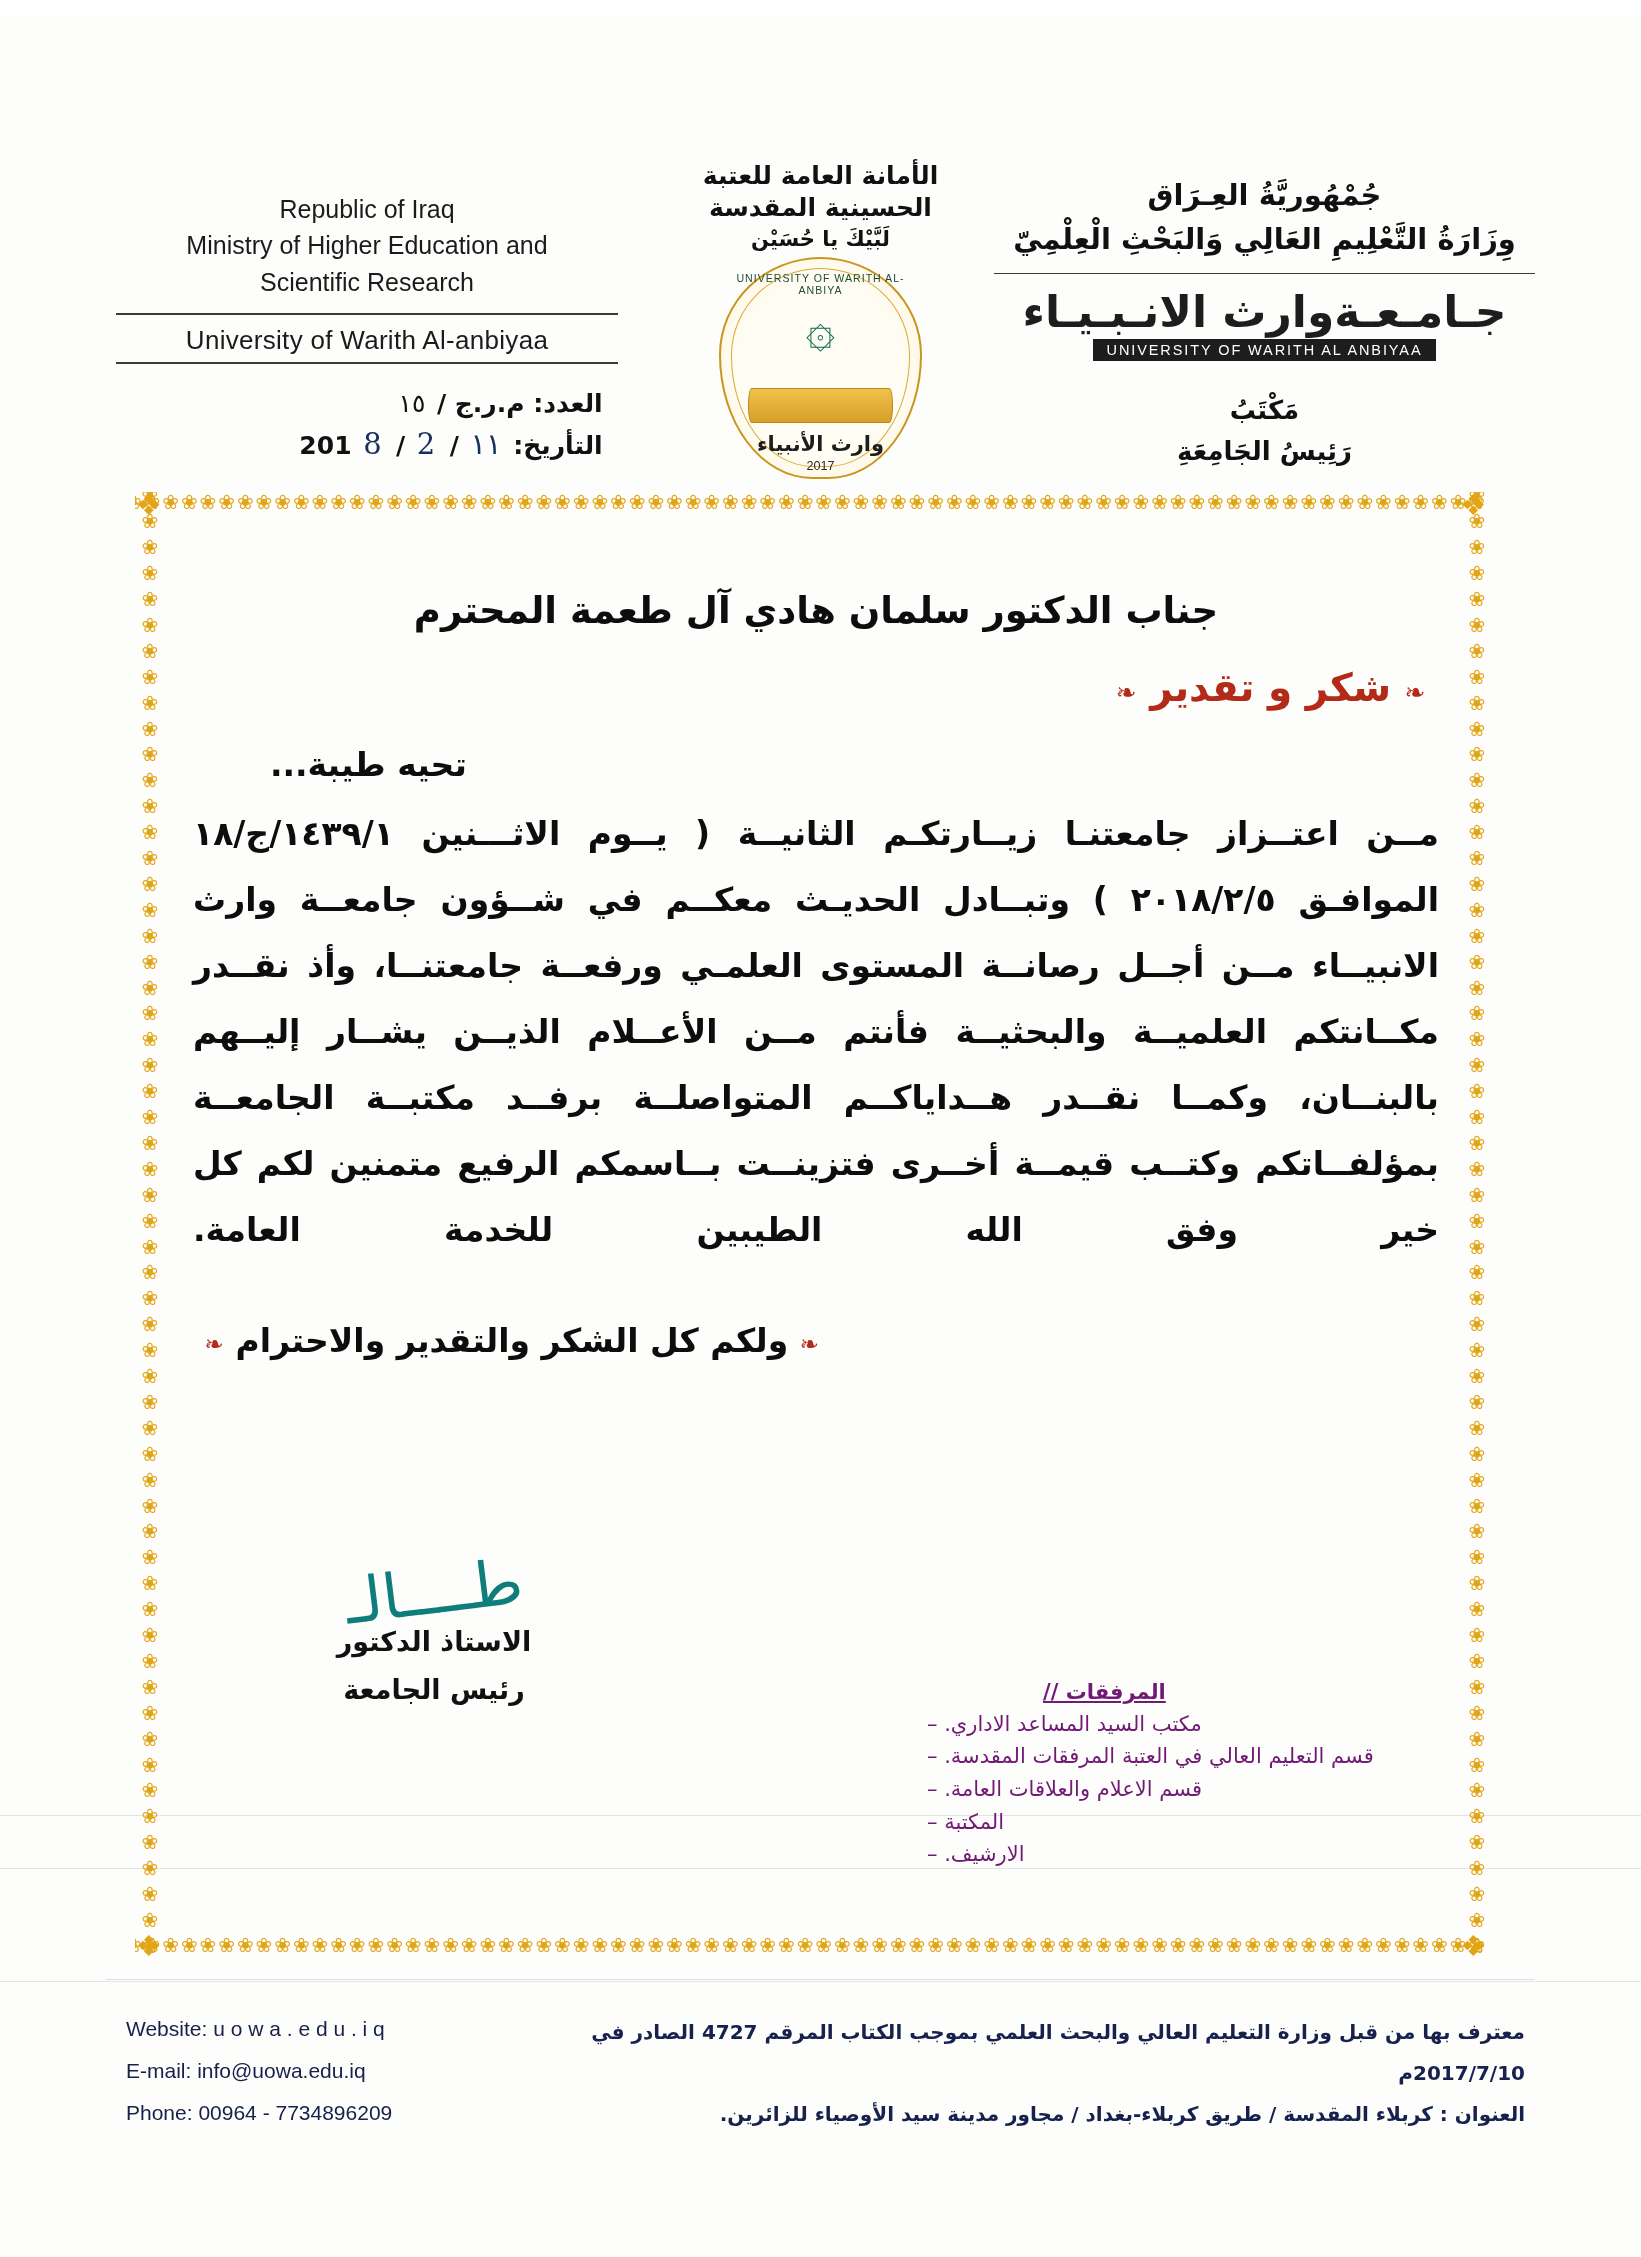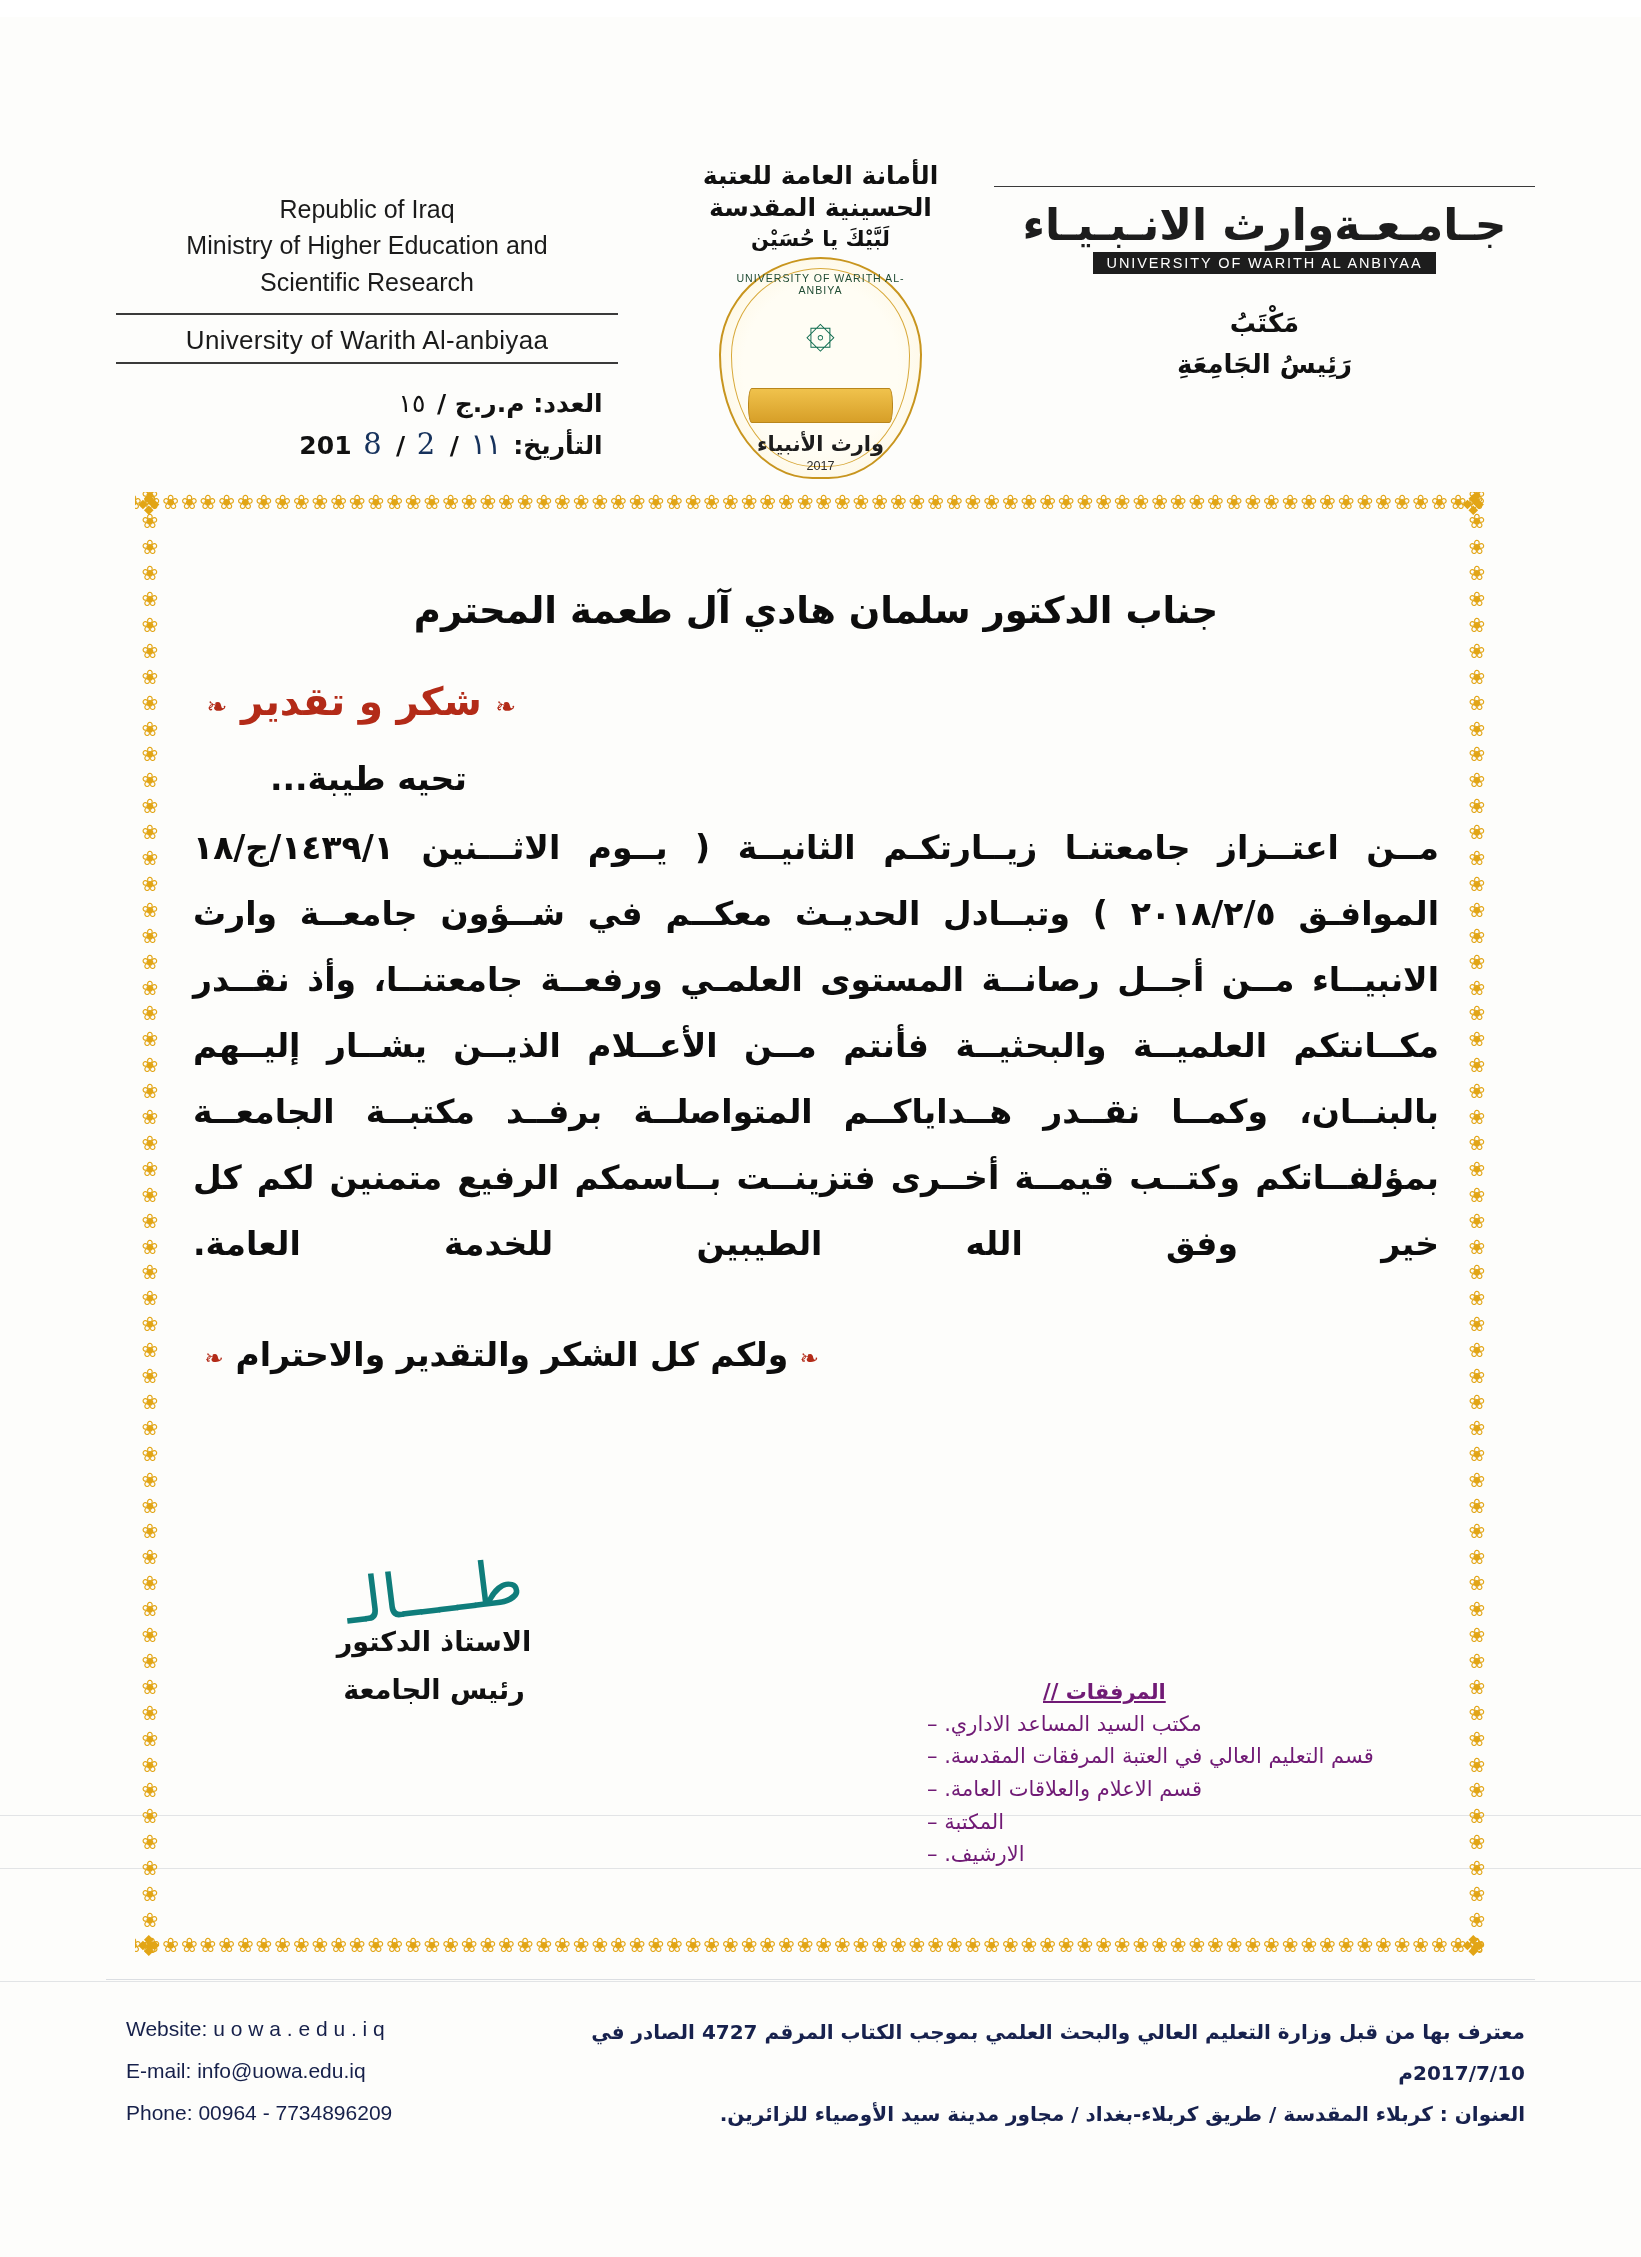--- a/index.html
+++ b/index.html
@@ -267,22 +267,22 @@
     color: #0d0d0d;
   }
   .addressee {
     text-align: center;
     font-size: 37px;
     font-weight: 700;
     letter-spacing: 0px;
     margin-top: 39px;
   }
   .subject {
-    text-align: left;
-    margin-top: 47px;
+    text-align: right;
+    margin-top: 33px;
     font-size: 39px;
     font-weight: 700;
     color: #b32b18;
   }
   .subject .orn { color: #b32b18; font-size: 25px; margin: 0 13.5px; }
 
   .greeting {
     margin-top: 35px;
     font-size: 33px;
     font-weight: 700;
@@ -456,20 +456,24 @@
         <div class="ring2"></div>
         <div class="top-txt">UNIVERSITY OF WARITH AL-ANBIYA</div>
         <div class="mid">۞</div>
         <div class="book"></div>
         <div class="bot-txt">وارث الأنبياء</div>
         <div class="year">2017</div>
       </div>
     </div>
 
     <div class="hdr-right">
+      <div class="ar1">
+        <div>جُمْهُوريَّةُ العِـرَاق</div>
+        <div>وِزَارَةُ التَّعْلِيمِ العَالِي وَالبَحْثِ الْعِلْمِيّ</div>
+      </div>
       <div class="rule"></div>
       <div class="logo-ar">جـامـعـةوارث الانـبـيـاء</div>
       <div class="logo-ar-sub">UNIVERSITY OF WARITH AL ANBIYAA</div>
       <div class="office">
         <div>مَكْتَبُ</div>
         <div>رَئِيسُ الجَامِعَةِ</div>
       </div>
     </div>
 
   </div>

